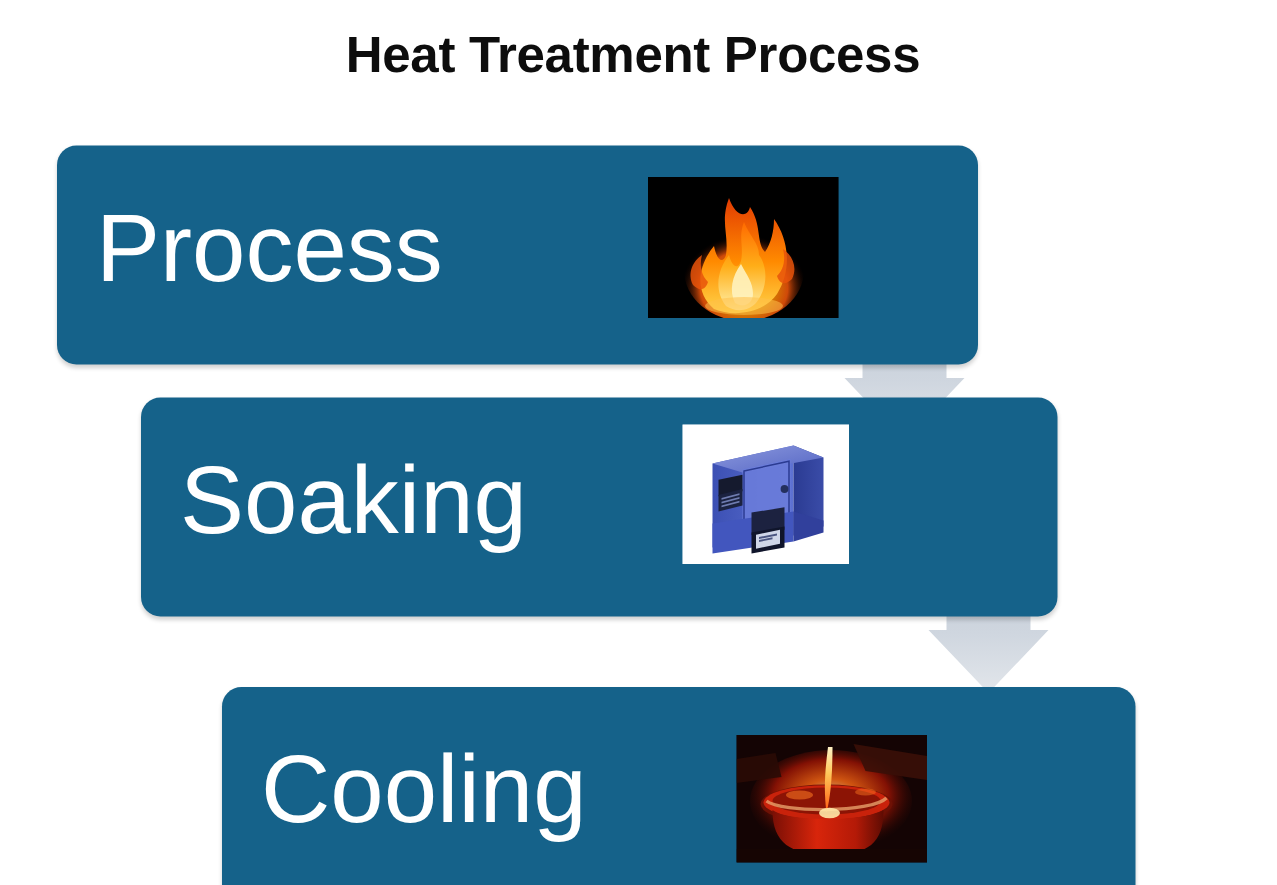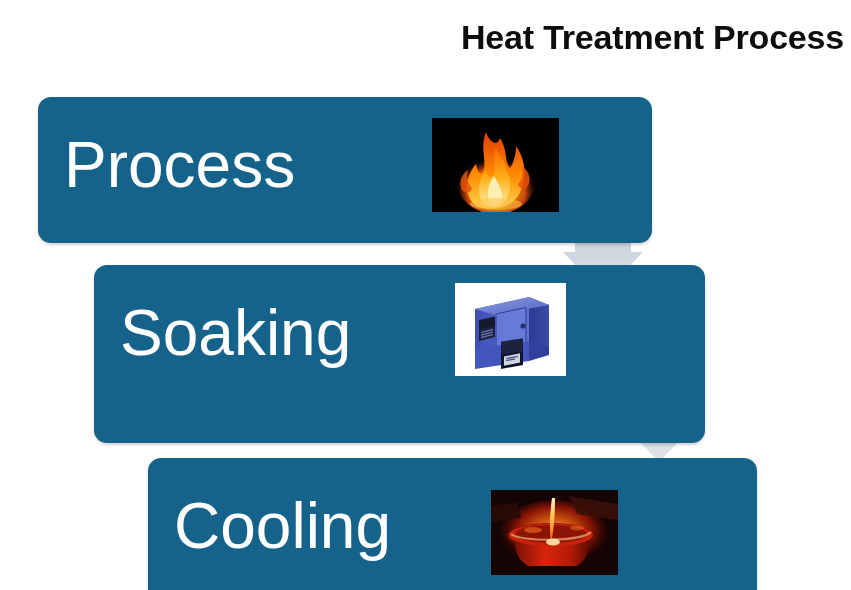--- a/index.html
+++ b/index.html
@@ -19,21 +19,21 @@
     height: 590px;
     background: #ffffff;
   }
 
   
   .page-title {
     position: absolute;
     left: 0;
     top: 18px;
     width: 844px;
-    text-align: right;
+    text-align: center;
     font-size: 34px;
     font-weight: bold;
     color: #0d0d0d;
     letter-spacing: -0.2px;
     font-family: "Liberation Sans", sans-serif;
   }
 
   
   .arrow {
     position: absolute;
@@ -63,21 +63,21 @@
     overflow: hidden;
   }
 
   
   #box-heating { left: 38px; top: 97px; width: 614px; height: 146px; }
   #box-heating .step-label { position: absolute; left: 26px; top: 36px; }
   #thumb-fire { left: 394px; top: 21px; width: 127px; height: 94px;
                 background: #000000; border: 0; }
 
   
-  #box-soaking { left: 94px; top: 265px; width: 611px; height: 178px; }
+  #box-soaking { left: 94px; top: 265px; width: 611px; height: 146px; }
   #box-soaking .step-label { position: absolute; left: 26px; top: 36px; }
   #thumb-furnace { left: 361px; top: 18px; width: 111px; height: 93px;
                    background: #ffffff; }
 
   
   #box-cooling { left: 148px; top: 434px; width: 609px; height: 146px; margin-top: 24px; }
   #box-cooling .step-label { position: absolute; left: 26px; top: 36px; }
   #thumb-cooling { left: 343px; top: 32px; width: 127px; height: 85px;
                    background: #140404; }
 

